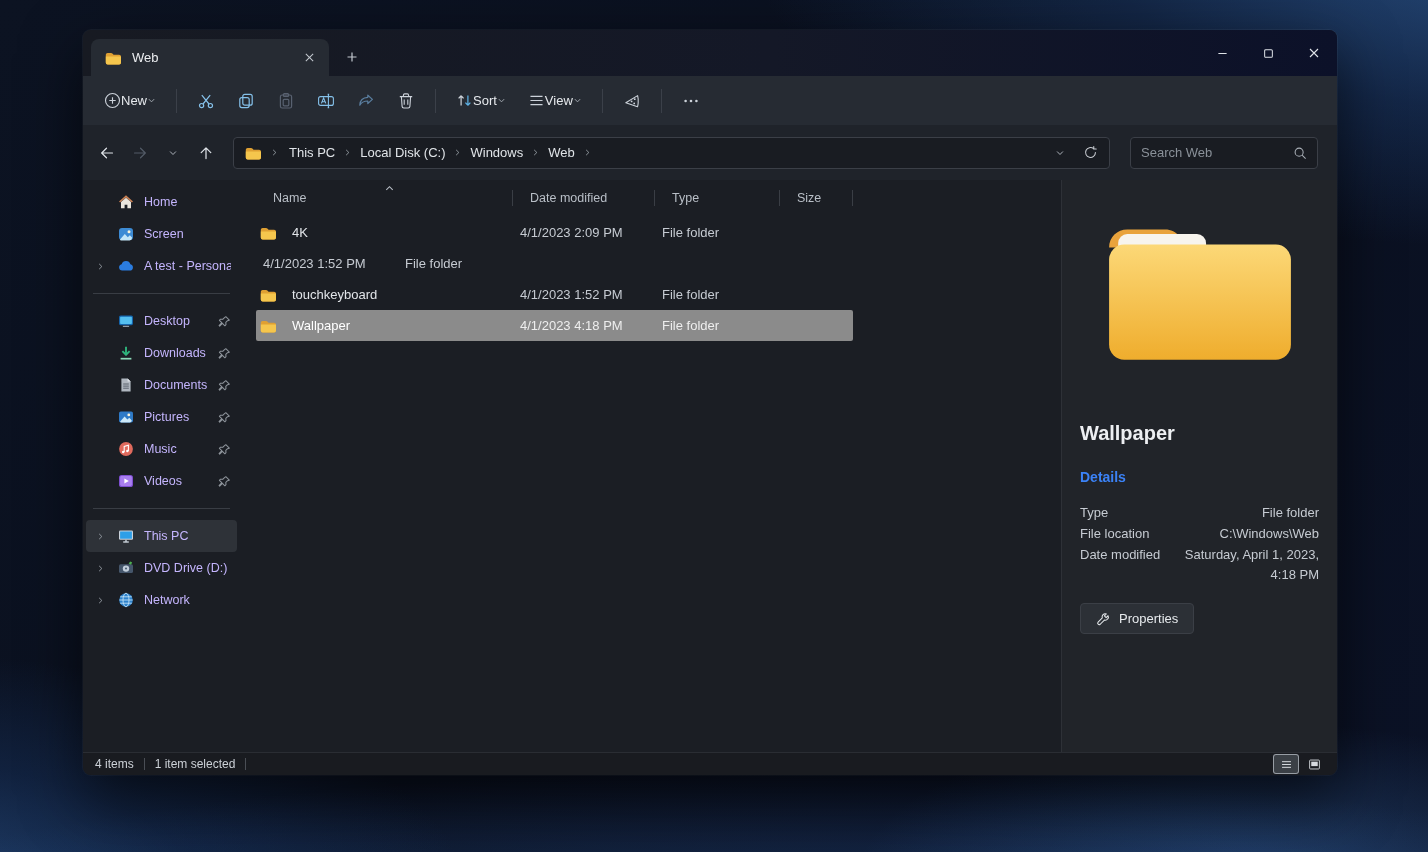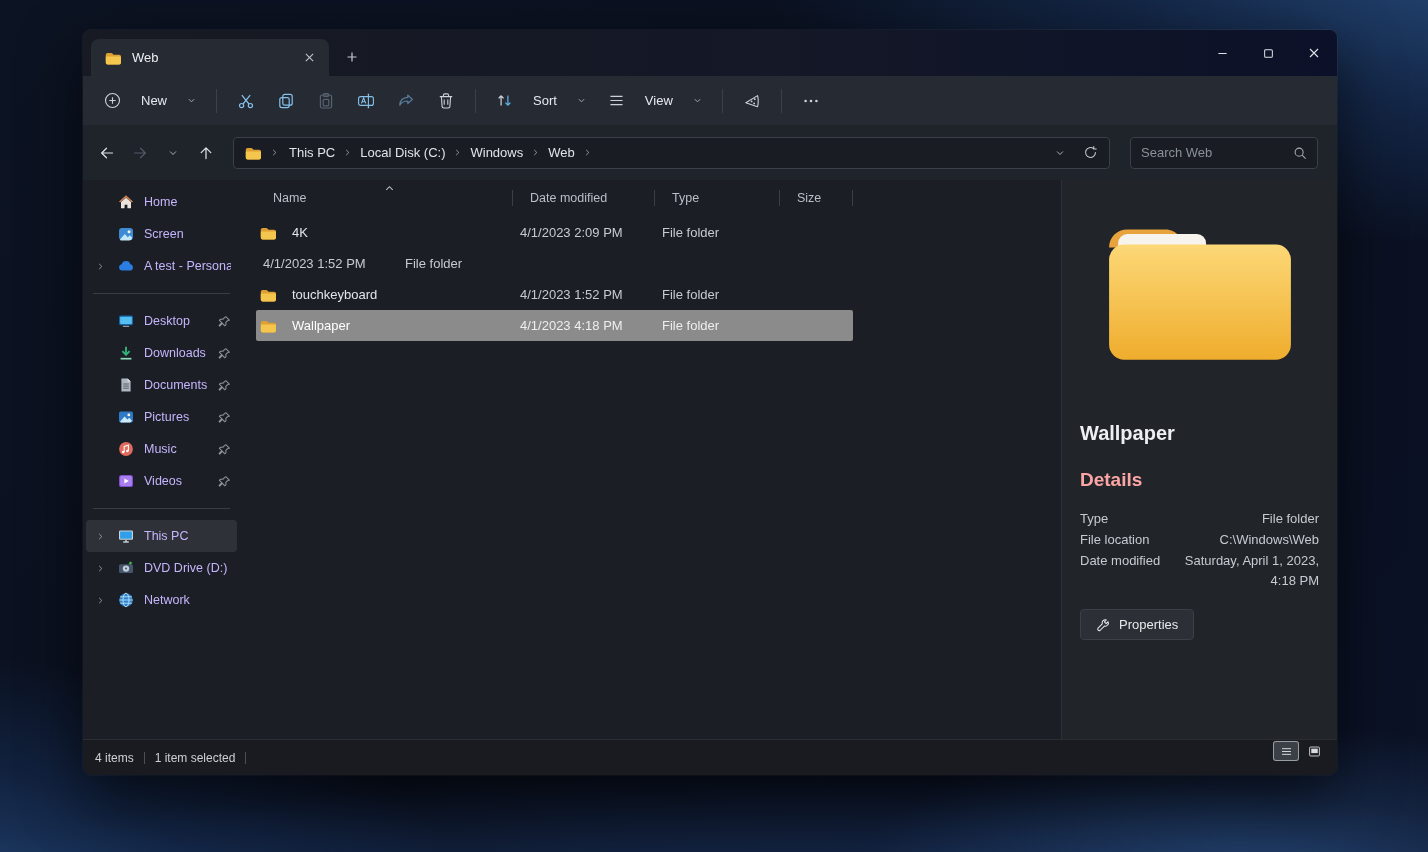--- a/index.html
+++ b/index.html
@@ -42,21 +42,21 @@
   .tab-label { flex:1; color:#eceef1; font-size:13px; }
   .tab-close { width:24px; height:24px; border-radius:4px; display:flex; align-items:center; justify-content:center; color:#c4c9d0; }
   .newtab { width:30px; height:30px; margin:0 0 4px 8px; border-radius:4px; display:flex; align-items:center; justify-content:center; color:#c4c9d0; }
   .wincontrols { position:absolute; top:0; right:0; height:100%; display:flex; }
   .winbtn { width:46px; height:100%; display:flex; align-items:center; justify-content:center; color:#dfe3e8; }
 
   
   .toolbar { height:49px; flex:none; background:#262b33; display:flex; align-items:center; padding:0 10px; }
   .tbtn { height:34px; border-radius:4px; display:flex; align-items:center; justify-content:center; color:#ccd2da; }
   .tbtn.iconic { width:40px; }
-  .tbtn.labeled { padding:0 11px; gap:20px; }
+  .tbtn.labeled { padding:0 11px; gap:0; }
   .tbtn .lbl { font-size:13px; color:#e6e9ed; }
   .tdiv { width:1px; height:24px; background:#3b4049; margin:0 9px; flex:none; }
   .c-blue  { color:#85c1ea; }
   .c-dim   { color:#586170; }
   .c-dimbl { color:#5a7e9f; }
   .c-light { color:#ccd2da; }
   .chev { color:#aab0b8; }
 
   
   .addressrow { height:55px; flex:none; background:#1f232a; display:flex; align-items:center; padding:0 19px 0 8px; }
@@ -109,33 +109,33 @@
   .ftype { width:125px; padding-left:7px; color:#c6cbd2; }
   .fsize { width:73px; padding-left:7px; color:#c6cbd2; }
   .frow.selected { background:#8b8b8b; }
   .frow.selected .fname { color:#ffffff; }
   .frow.selected .fdate, .frow.selected .ftype, .frow.selected .fsize { color:#eeeeee; }
 
   
   .details { width:276px; flex:none; background:#212429; border-left:1px solid #2e3137; padding:0 18px; display:flex; flex-direction:column; }
   .bigfolder { width:200px; height:158px; margin:28px auto 0; }
   .d-title { font-size:20px; font-weight:700; color:#edeff2; margin-top:56px; }
-  .d-section { font-size:19px; font-weight:700; color:#fca5a5; margin-top:24px; }
+  .d-section { font-size:14px; font-weight:700; color:#3b82f6; margin-top:24px; }
   .props { margin-top:18px; display:flex; flex-direction:column; gap:1px; }
   .prop-row { display:flex; gap:10px; line-height:20px; }
   .prop-key { width:82px; flex:none; color:#c6cbd2; }
   .prop-val { flex:1; text-align:right; color:#c6cbd2; }
   .props-btn {
     margin-top:18px; align-self:flex-start; height:31px; padding:0 15px;
     background:#2c3036; border:1px solid #3b3f46; border-radius:4px;
     display:flex; align-items:center; gap:9px; color:#e7eaed; font-size:13px;
   }
 
   
-  .statusbar { height:36px; flex:none; background:#191b20; border-top:1px solid #2a2d33; display:flex; align-items:center; padding:0 12px; font-size:12px; color:#ccd1d7; position:relative; }
+  .statusbar { height:23px; flex:none; background:#191b20; border-top:1px solid #2a2d33; display:flex; align-items:center; padding:0 12px; font-size:12px; color:#ccd1d7; position:relative; }
   .sb-sep { width:1px; height:12px; background:#4a4e55; margin:0 10px; }
   .sb-views { position:absolute; right:11px; top:2px; display:flex; gap:4px; }
   .vbtn { width:24px; height:18px; border-radius:2px; display:flex; align-items:center; justify-content:center; color:#d7dbe0; }
   .vbtn.active { background:#3b4046; box-shadow:0 0 0 1px #979da4; }
 </style>
 </head>
 <body>
 
 <div class="desktop">
   <div class="window">

